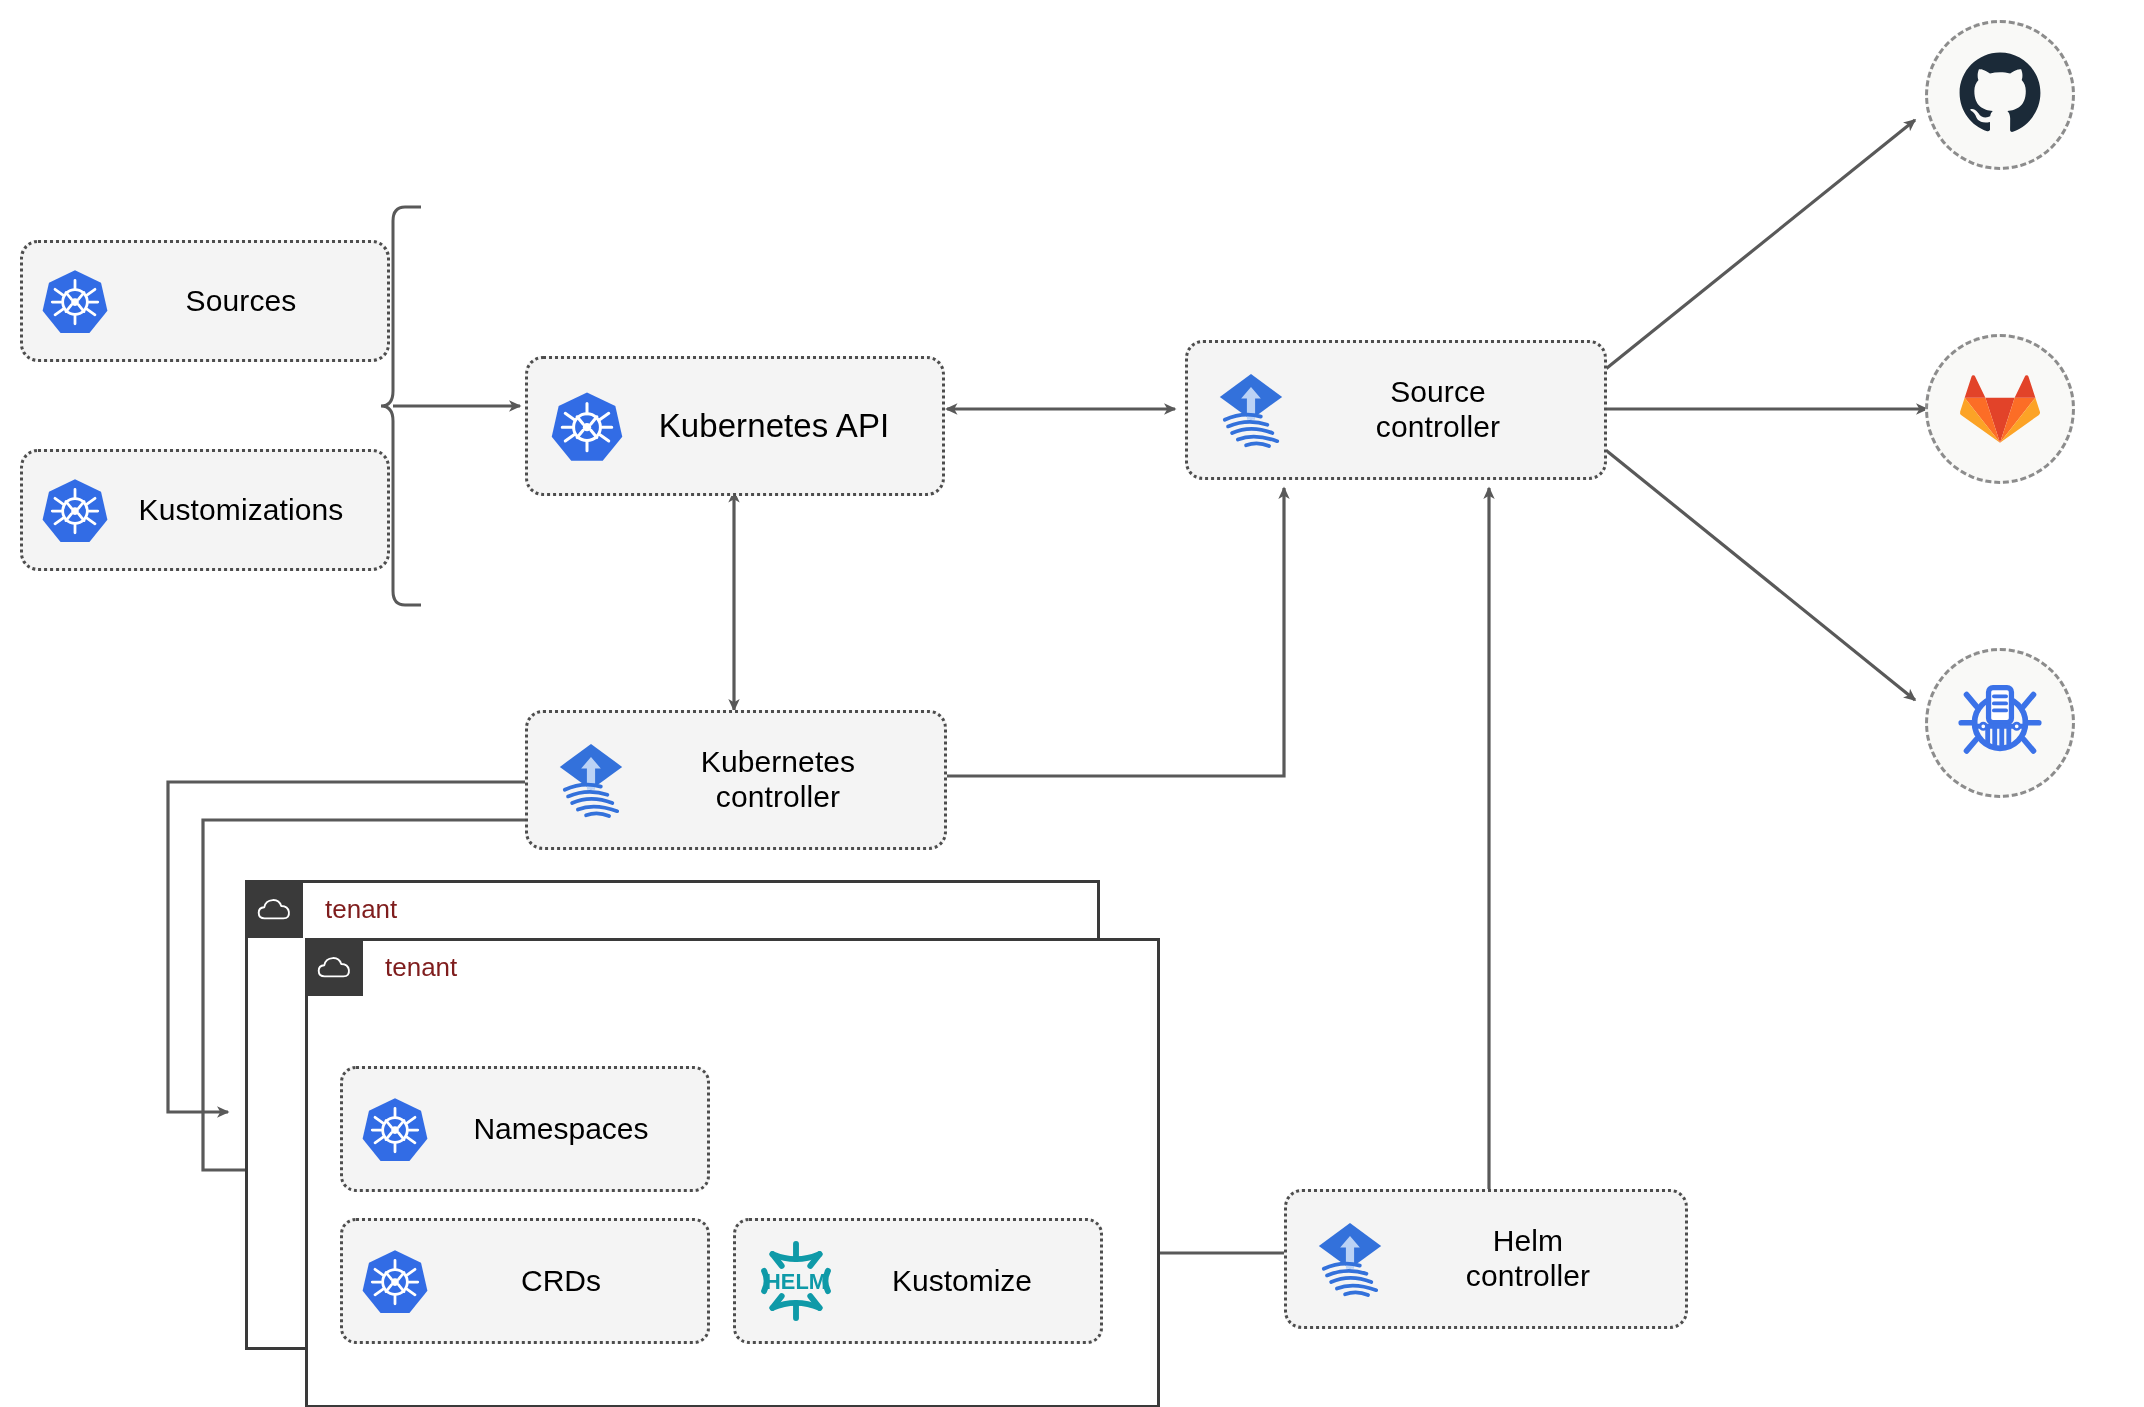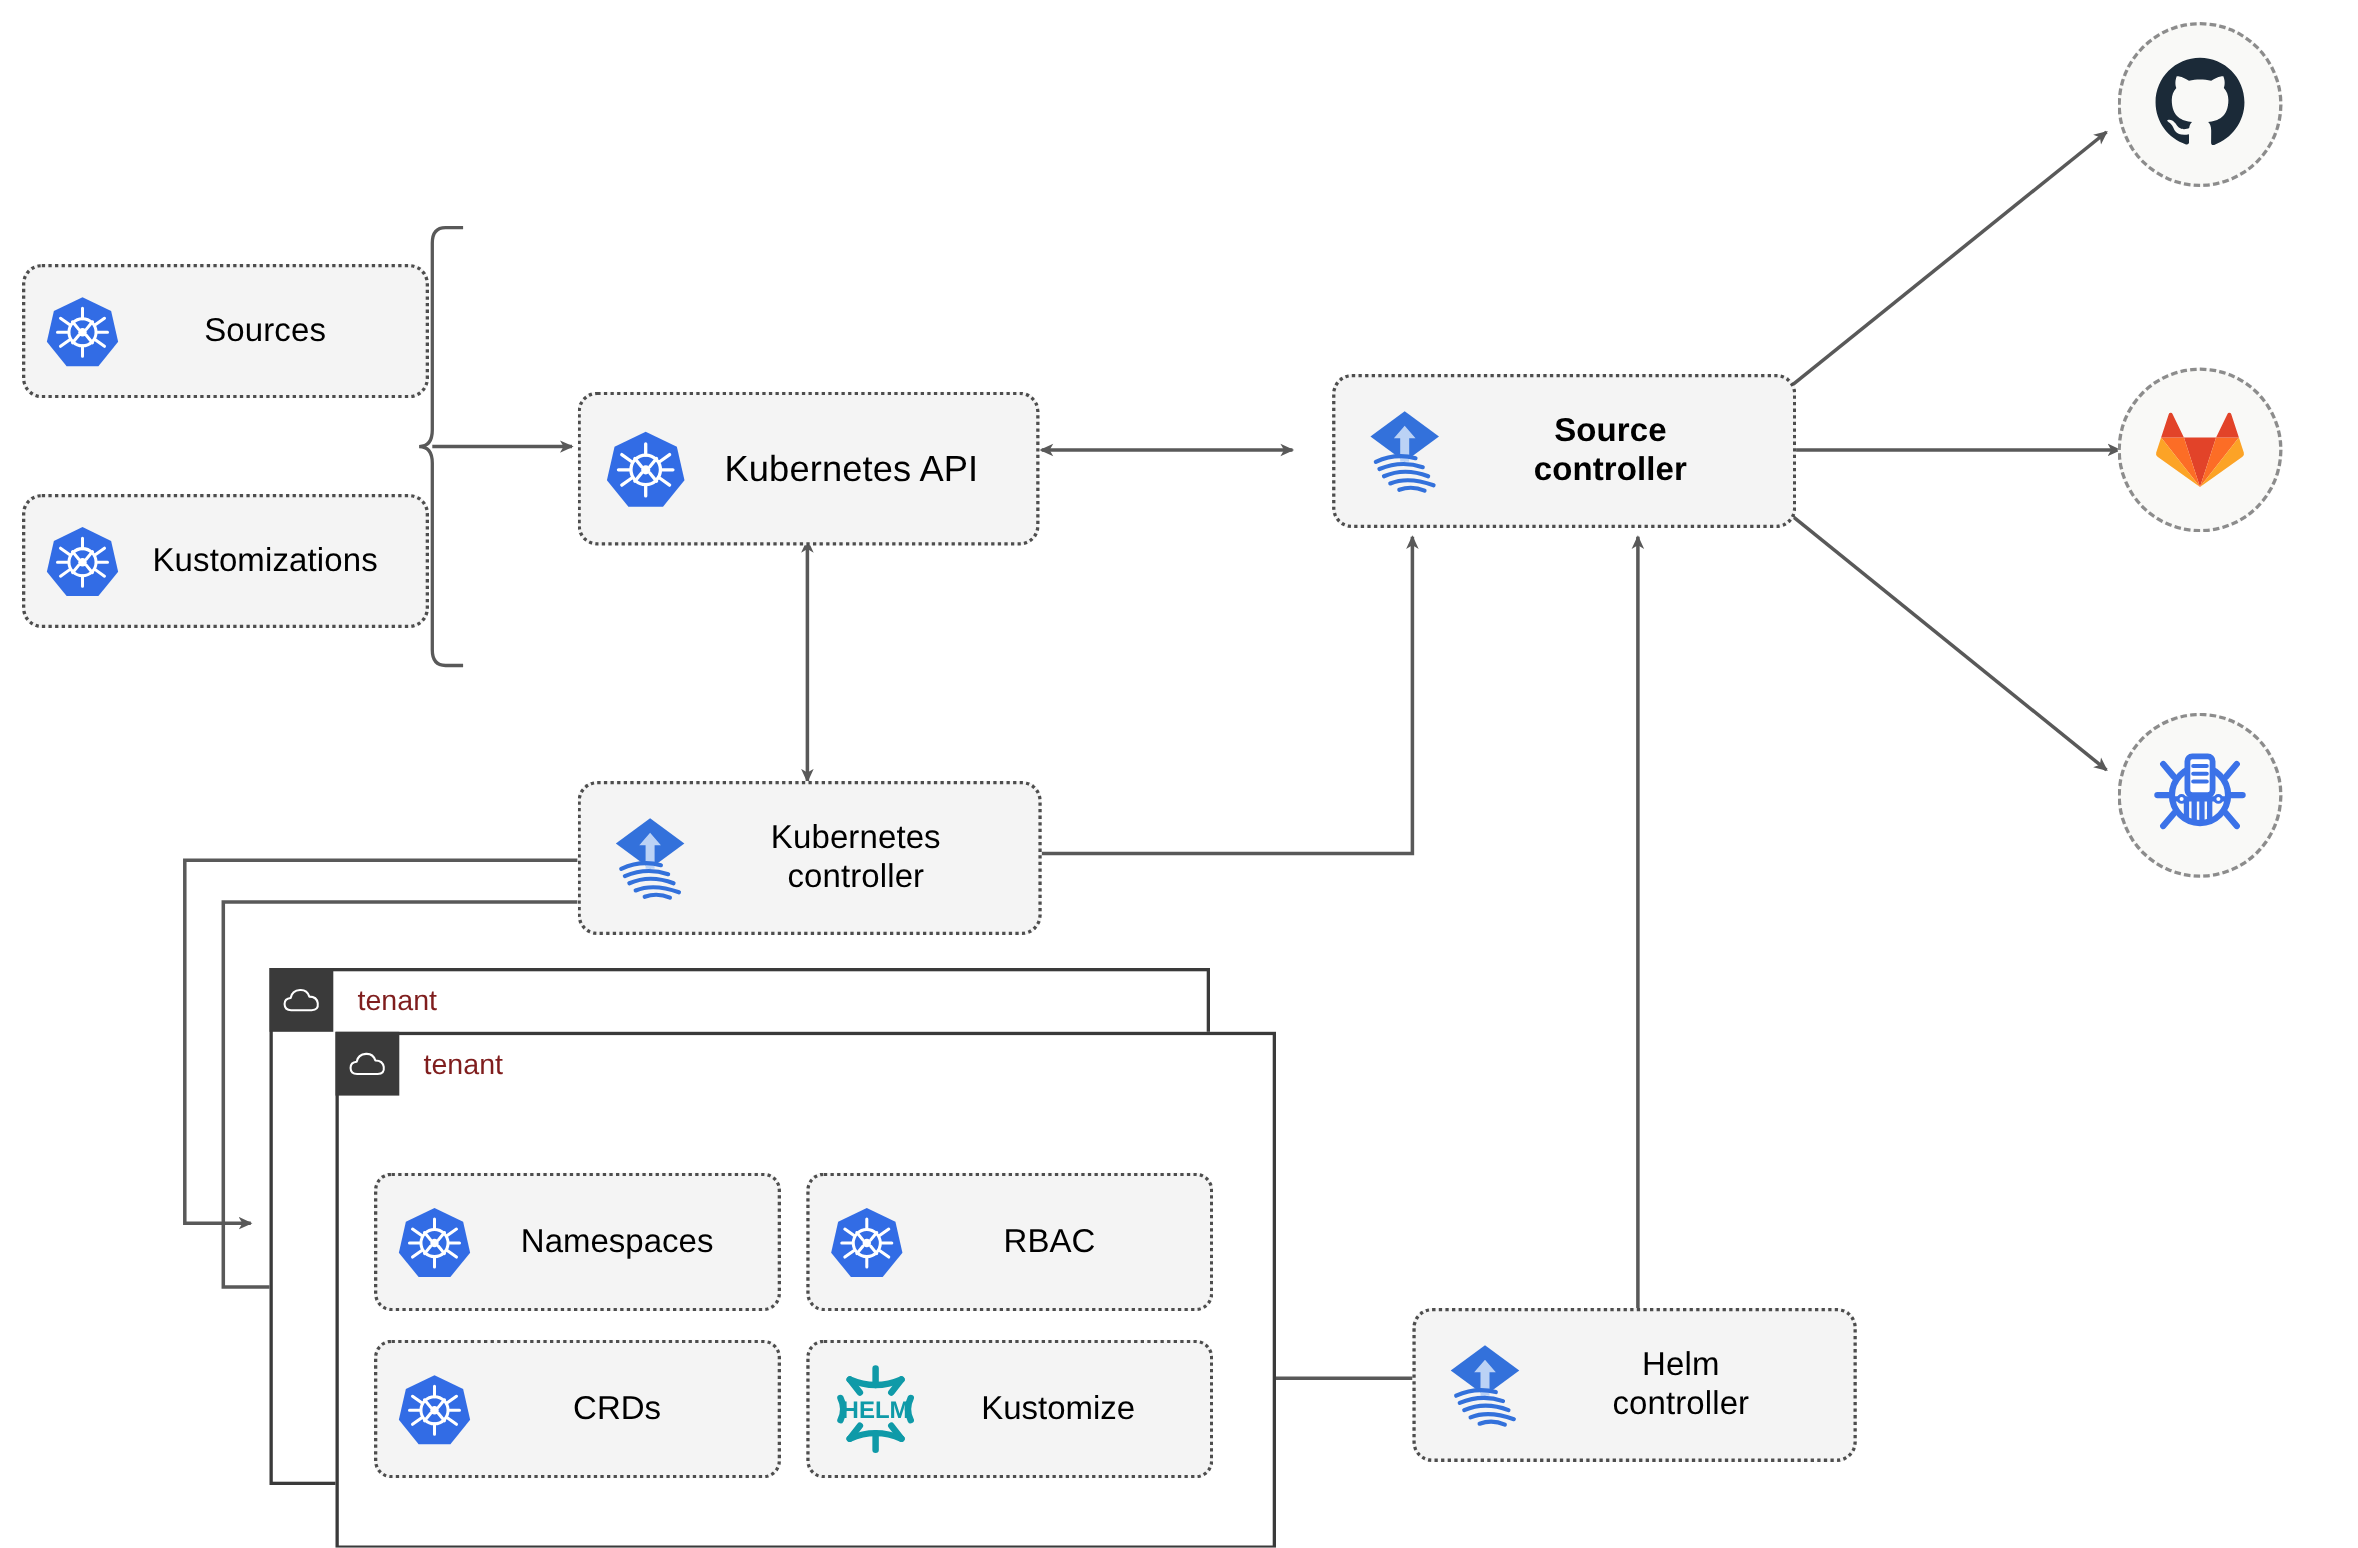--- a/index.html
+++ b/index.html
@@ -209,21 +209,21 @@
                    M10.6 33 L19.6 33 M44.4 33 L53.4 33"></path>
           <path d="M23.5 24 L28.8 30.5 M40.5 24 L35.2 30.5
                    M23.5 42 L28.8 35.5 M40.5 42 L35.2 35.5"></path>
         </g>
         <circle cx="32" cy="33" r="3.6" fill="#ffffff"></circle>
       </svg>
     </span>
     <span class="lbl" style="font-size:33px;">Kubernetes API</span>
   </div>
 
-  <div class="node" style="left:1211px; top:340px; width:422px; height:140px; padding:0 20px 0 22px;font-weight:bold;">
+  <div class="node" style="left:1185px; top:340px; width:422px; height:140px; padding:0 20px 0 22px;">
     <span class="ico">
       <svg width="82" height="82" viewBox="0 0 100 100">
         <path d="M50 6 L88 34 L50 62 L12 34 Z" fill="#3371DB"></path>
         <path d="M50 22 L62 36 L55 36 L55 62 L45 62 L45 36 L38 36 Z" fill="#BBD2F5"></path>
         <g stroke="#3371DB" stroke-width="4.6" stroke-linecap="round" fill="none">
           <path d="M18 62 Q 40 52 62 58"></path>
           <path d="M22 70 Q 46 60 70 68"></path>
           <path d="M27 78 Q 50 68 76 78"></path>
           <path d="M34 86 Q 54 78 82 88"></path>
           <path d="M44 93 Q 58 88 72 94"></path>
@@ -355,38 +355,20 @@
                      M10.6 33 L19.6 33 M44.4 33 L53.4 33"></path>
             <path d="M23.5 24 L28.8 30.5 M40.5 24 L35.2 30.5
                      M23.5 42 L28.8 35.5 M40.5 42 L35.2 35.5"></path>
           </g>
           <circle cx="32" cy="33" r="3.6" fill="#ffffff"></circle>
         </svg>
       </span>
       <span class="lbl">Namespaces</span>
     </div>
 
-    <div class="res-card" style="left:425px; top:125px; width:370px; height:126px; padding:0 14px 0 18px;">
-      <span class="ico" style="display:flex;">
-        <svg width="68" height="68" viewBox="0 0 64 64">
-          <path d="M32 3 L56.5 14.8 L62.5 41.2 L45.6 62 L18.4 62 L1.5 41.2 L7.5 14.8 Z" fill="#326CE5"></path>
-          <g fill="none" stroke="#ffffff" stroke-width="2.6" stroke-linecap="round">
-            <circle cx="32" cy="33" r="11.6"></circle>
-            <path d="M32 12.5 L32 21.4 M32 44.6 L32 53.5
-                     M13.2 21 L20.8 26.4 M43.2 39.6 L50.8 45
-                     M13.2 45 L20.8 39.6 M43.2 26.4 L50.8 21
-                     M10.6 33 L19.6 33 M44.4 33 L53.4 33"></path>
-            <path d="M23.5 24 L28.8 30.5 M40.5 24 L35.2 30.5
-                     M23.5 42 L28.8 35.5 M40.5 42 L35.2 35.5"></path>
-          </g>
-          <circle cx="32" cy="33" r="3.6" fill="#ffffff"></circle>
-        </svg>
-      </span>
-      <span class="lbl">RBAC</span>
-    </div>
 
     <div class="res-card" style="left:32px; top:277px; width:370px; height:126px; padding:0 14px 0 18px;">
       <span class="ico" style="display:flex;">
         <svg width="68" height="68" viewBox="0 0 64 64">
           <path d="M32 3 L56.5 14.8 L62.5 41.2 L45.6 62 L18.4 62 L1.5 41.2 L7.5 14.8 Z" fill="#326CE5"></path>
           <g fill="none" stroke="#ffffff" stroke-width="2.6" stroke-linecap="round">
             <circle cx="32" cy="33" r="11.6"></circle>
             <path d="M32 12.5 L32 21.4 M32 44.6 L32 53.5
                      M13.2 21 L20.8 26.4 M43.2 39.6 L50.8 45
                      M13.2 45 L20.8 39.6 M43.2 26.4 L50.8 21

